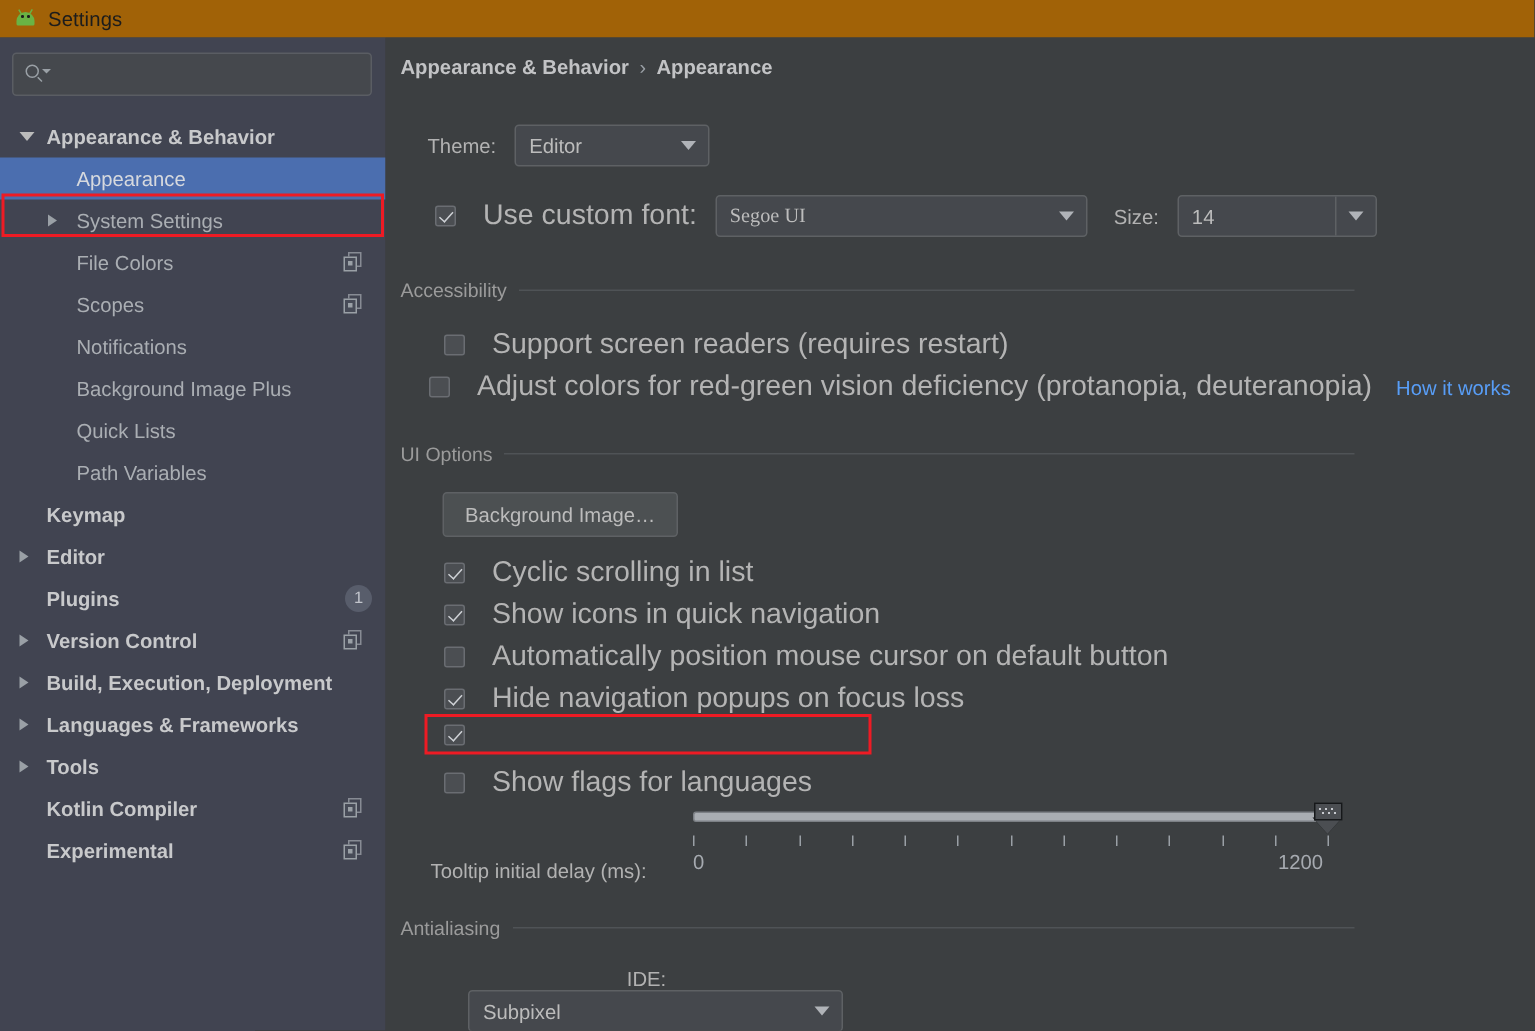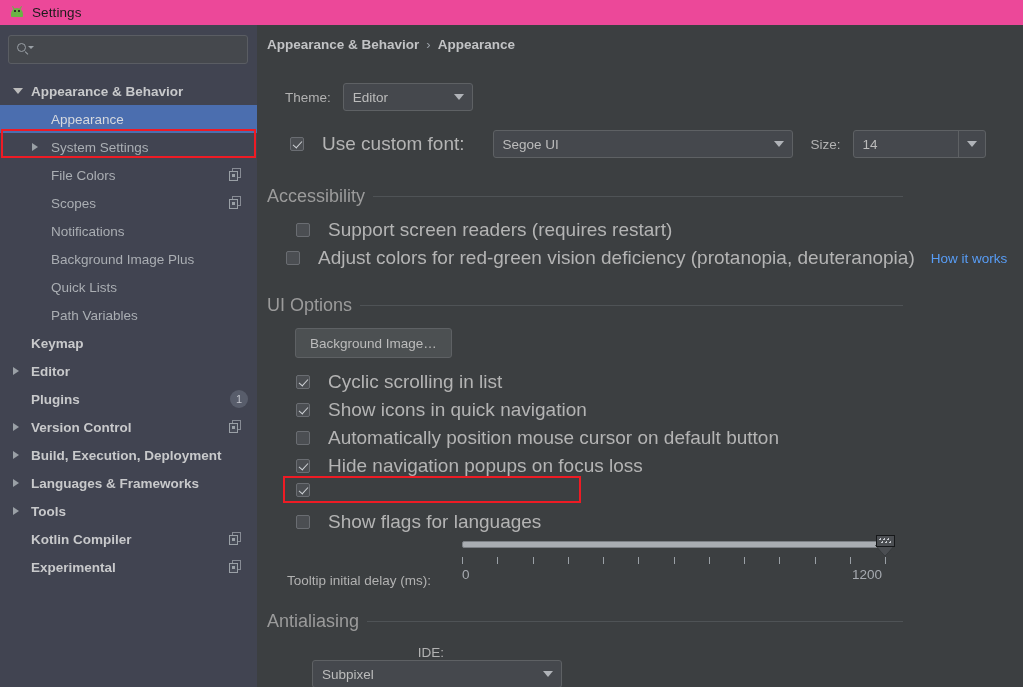--- a/index.html
+++ b/index.html
@@ -22,21 +22,21 @@
     height: 687px;
     overflow: hidden;
   }
 
   
   .titlebar {
     position: absolute;
     left: 0; top: 0;
     width: 1023px;
     height: 25px;
-    background: #ec4899;
+    background: #a16207;
     display: flex;
     align-items: center;
     padding-left: 9px;
     box-sizing: border-box;
   }
   .android-icon {
     width: 16px;
     height: 13px;
     position: relative;
     flex: 0 0 auto;
@@ -322,21 +322,21 @@
   }
 
   
   .group {
     position: absolute;
     display: flex;
     align-items: center;
     width: 636px;
   }
   .group .gtitle {
-    font-size: 18px;
+    font-size: 13px;
     color: #9b9b9b;
     white-space: nowrap;
     padding-right: 8px;
   }
   .group .gline {
     flex: 1;
     height: 1px;
     background: #4f5356;
   }
 
@@ -547,21 +547,21 @@
       <span class="lbl">Theme:</span>
       <div class="combo" style="width:130px; margin-left:12px;">
         <span class="val">Editor</span>
         <span class="arrow-btn"></span>
       </div>
     </div>
 
     <div class="row" style="left:33px; top:105px;">
       <span class="cb checked"></span>
       <span class="cb-label">Use custom font:</span>
-      <div class="combo" style="width:300px; margin-left:28px;">
+      <div class="combo" style="width:248px; margin-left:12px;font-family:Liberation Serif, serif;">
         <span class="val">Segoe UI</span>
         <span class="arrow-btn"></span>
       </div>
       <span class="lbl" style="margin-left:18px;">Size:</span>
       <div class="combo split" style="width:133px; margin-left:12px;">
         <span class="val">14</span>
         <span class="arrow-btn"></span>
       </div>
     </div>
 

